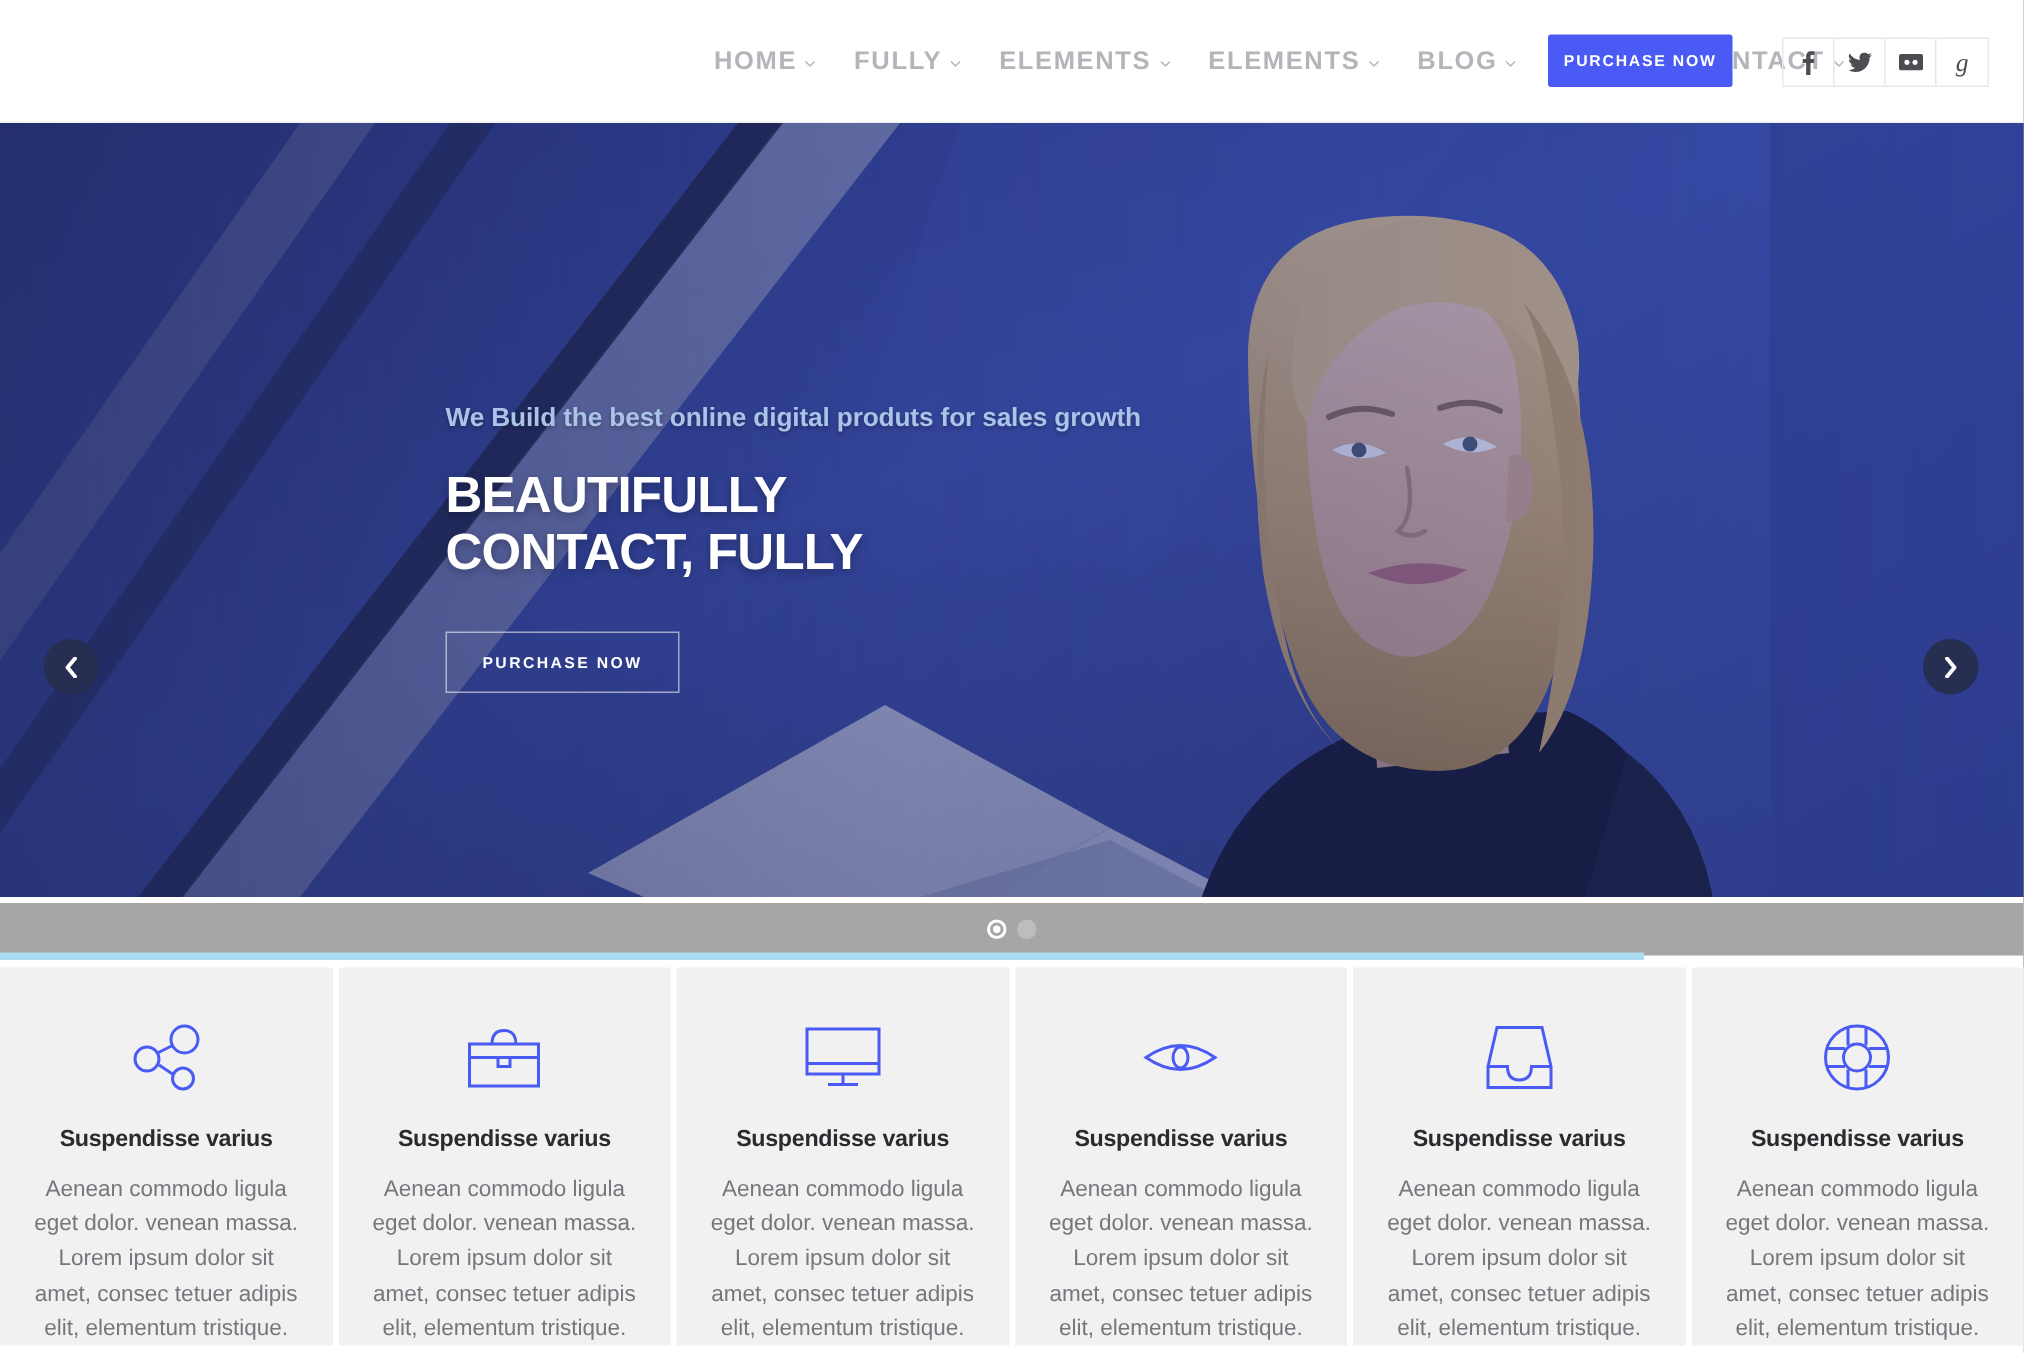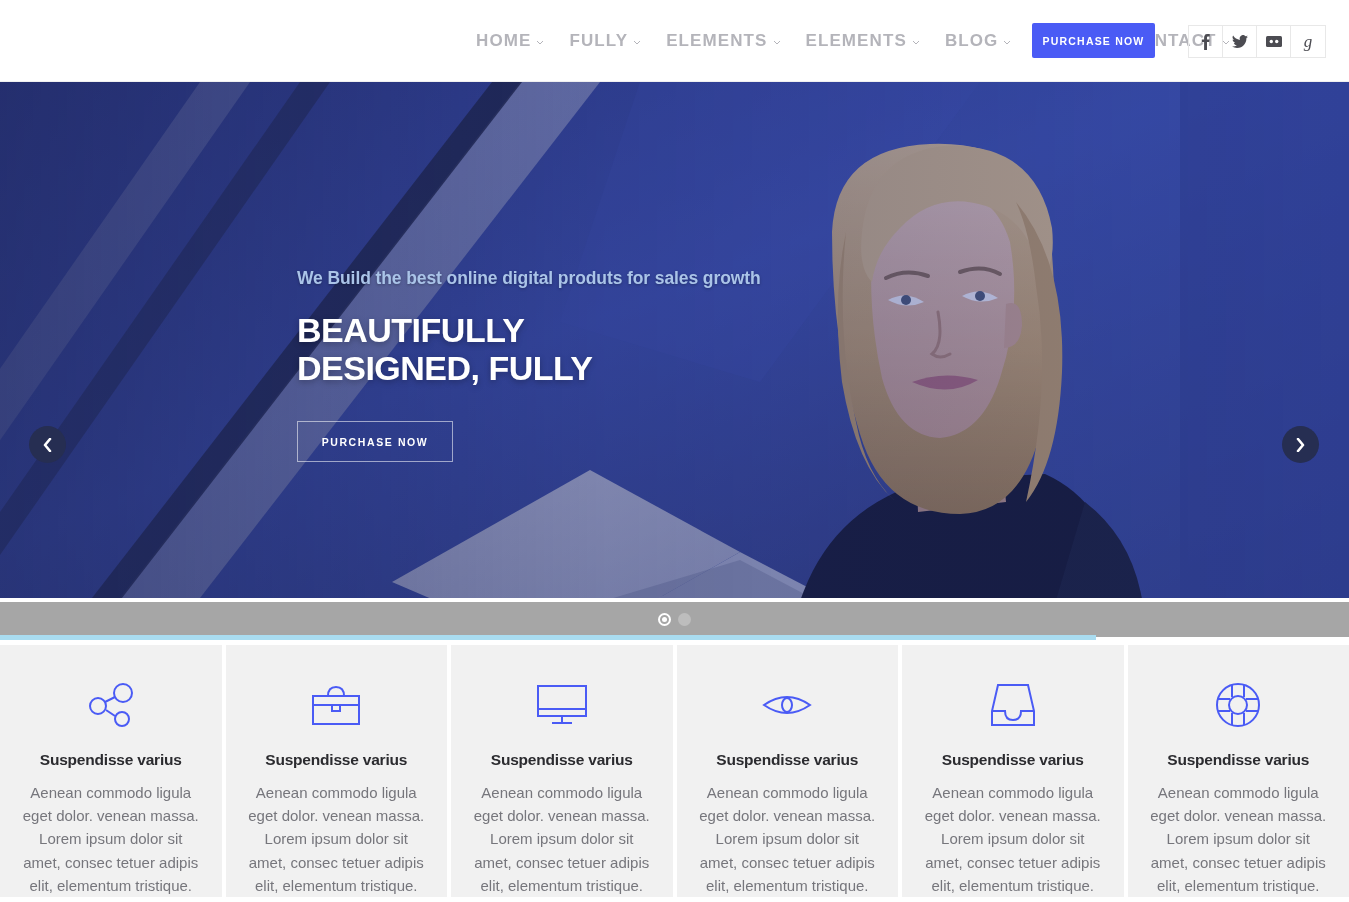--- a/index.html
+++ b/index.html
@@ -368,21 +368,21 @@
       <svg width="9" height="14" viewBox="0 0 9 14">
           <path d="M2 1 L7 7 L2 13" fill="none" stroke="#ffffff" stroke-width="2.6" stroke-linecap="round" stroke-linejoin="round"></path>
         </svg>
     </span>
   </button>
 
   <div class="hero-content">
     <div class="hero-sub">We Build the best online digital produts for sales growth</div>
     <h1 class="hero-title">
       <span>BEAUTIFULLY</span><br>
-      <span>DESIGNED, FULLY</span><br>
+      <span>CONTACT, FULLY</span><br>
     </h1>
     <button class="hero-cta">PURCHASE NOW</button>
   </div>
 </section>
 
 <div class="slider-band">
   <div class="dot-active"></div>
   <div class="dot"></div>
 </div>
 <div class="accent-bar"></div>

